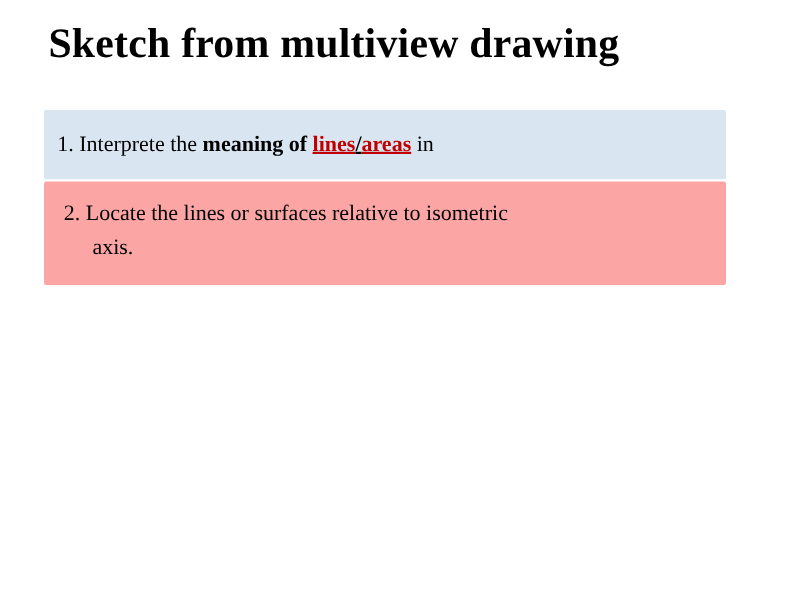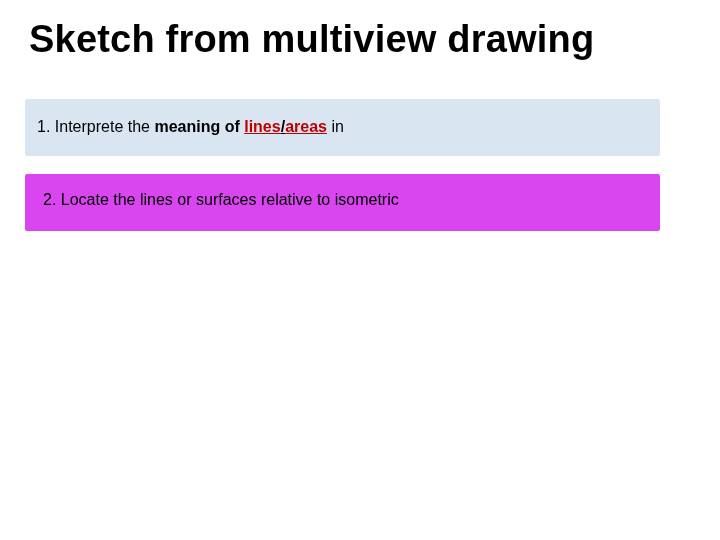--- a/index.html
+++ b/index.html
@@ -1,42 +1,42 @@
 <!DOCTYPE html>
 <html><head>
 <meta charset="utf-8">
 <style>
   * { margin: 0; padding: 0; box-sizing: border-box; }
   html, body { width: 720px; height: 540px; background: #ffffff; font-family: Arial, Helvetica, sans-serif; }
-  .slide { width: 696px; height: 540px; position: relative; padding: 18px 28px 0 17px; }
+  .slide { width: 696px; height: 540px; position: relative; padding: 18px 28px 0 32px; font-family: Liberation Serif, serif; }
   .title {
     font-size: 38px;
     font-weight: 700;
     color: #000;
     letter-spacing: 0.2px;
     margin-left: 12px;
   }
   .content {
     margin-top: 38px;
     padding-left: 8px;
     padding-right: 8px;
   }
   .item1 {
     background: #d9e6f2;
     padding: 16px 12px 16px 12px;
     border-radius: 2px;
   }
   .item2 {
-    background: #d946ef;
+    background: #fca5a5;
     padding: 14px 12px 18px 18px;
     border-radius: 2px;
-    margin-top: 18px;
+    margin-top: 2px;
   }
   .line {
-    font-size: 16px;
+    font-size: 20px;
     color: #000;
     line-height: 1.55;
   }
   .indent { padding-left: 26px; }
   .bold { font-weight: 700; }
   .redbold { color: #c00000; font-weight: 700; }
   .underline { text-decoration: underline; }
 </style>
 </head>
 <body>
@@ -47,16 +47,17 @@
   <div class="content">
 
     <div class="item1">
       <div class="line">
         <span>1. </span><span>Interprete the </span><span class="bold">meaning of </span><span class="redbold underline">lines</span><span class="bold underline">/</span><span class="redbold underline">areas</span><span> in</span>
       </div>
     </div>
 
     <div class="item2">
       <div class="line">2. Locate the lines or surfaces relative to isometric</div>
+      <div class="line indent">axis.</div>
     </div>
 
   </div>
 </div>
 
 </body></html>

